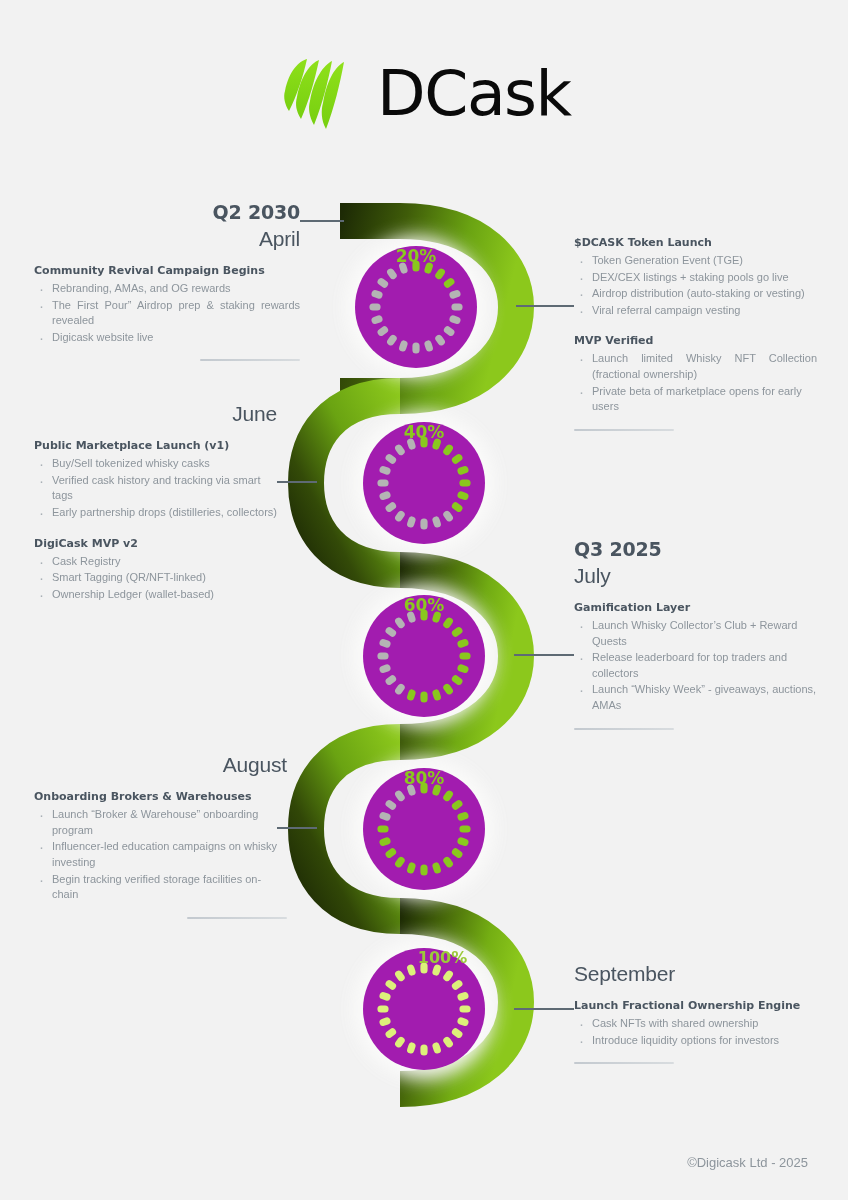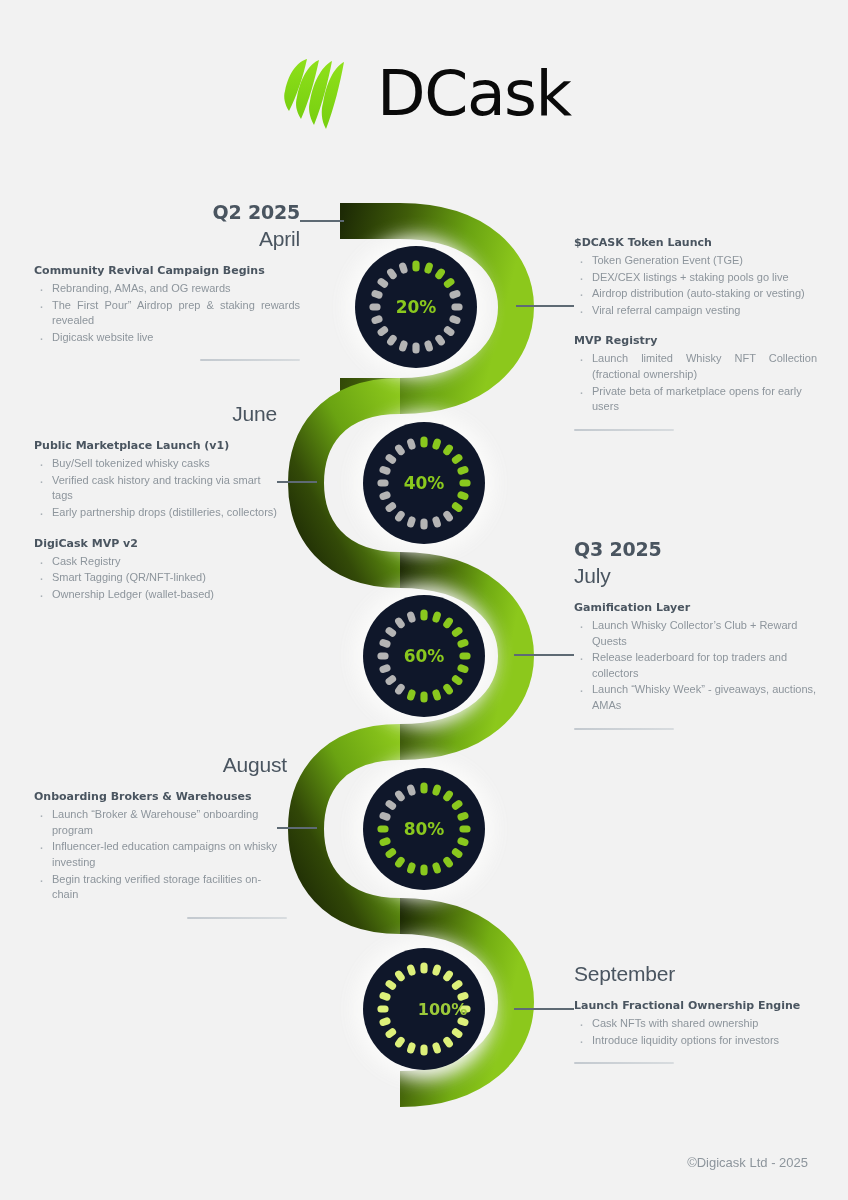--- a/index.html
+++ b/index.html
@@ -51,24 +51,23 @@
     width: 848px; height: 1200px;
     pointer-events: none;
   }
 
   
   .dial {
     position: absolute;
     width: 122px;
     height: 122px;
     border-radius: 50%;
-    background: #0f172a;
+    background: #a21caf;
     box-shadow: 0 0 18px 10px rgba(251,251,250,0.95);
     display: flex;
-    align-items: center;
     justify-content: center;
   }
   .dial svg { position: absolute; top: 0; left: 0; }
   .dial-label {
     position: relative;
     font-family: "DejaVu Sans", sans-serif;
     font-size: 17px;
     font-weight: 700;
     color: #8ac81e;
     letter-spacing: 0px;
@@ -358,21 +357,21 @@
       <rect x="18.406682831898706" y="42.73030323062714" width="7.2" height="11.2" rx="3.5" fill="#ddf07a" transform="rotate(288 22.006682831898708 48.330303230627145)"></rect>
       <rect x="24.23030323062715" y="31.3008046560086" width="7.2" height="11.2" rx="3.5" fill="#ddf07a" transform="rotate(306 27.830303230627152 36.9008046560086)"></rect>
       <rect x="33.300804656008594" y="22.230303230627158" width="7.2" height="11.2" rx="3.5" fill="#ddf07a" transform="rotate(324 36.900804656008596 27.83030323062716)"></rect>
       <rect x="44.73030323062715" y="16.406682831898706" width="7.2" height="11.2" rx="3.5" fill="#ddf07a" transform="rotate(342 48.33030323062715 22.006682831898708)"></rect>
     </svg>
   <div class="dial-label">100%</div>
 </div>
 
 <div class="block" style="left:34px; top:201px; width:266px;">
   <div class="head-right">
-    <div class="quarter">Q2 2025</div>
+    <div class="quarter">Q2 2030</div>
     <div class="month">April</div>
   </div>
   <div class="group">
     <div class="grp-title">Community Revival Campaign Begins</div>
     <ul class="bullets justify">
       <li>Rebranding, AMAs, and OG rewards</li>
       <li>The First Pour” Airdrop prep &amp; staking rewards revealed</li>
       <li>Digicask website live</li>
     </ul>
   </div>
@@ -383,21 +382,21 @@
   <div class="group">
     <div class="grp-title">$DCASK Token Launch</div>
     <ul class="bullets justify">
       <li>Token Generation Event (TGE)</li>
       <li>DEX/CEX listings + staking pools go live</li>
       <li>Airdrop distribution (auto-staking or vesting)</li>
       <li>Viral referral campaign vesting</li>
     </ul>
   </div>
   <div class="group">
-    <div class="grp-title">MVP Registry</div>
+    <div class="grp-title">MVP Verified</div>
     <ul class="bullets justify">
       <li>Launch limited Whisky NFT Collection (fractional ownership)</li>
       <li>Private beta of marketplace opens for early users</li>
     </ul>
   </div>
   <div class="rule" style="width:100px;"></div>
 </div>
 
 <div class="block" style="left:34px; top:400px; width:243px;">
   <div class="head-right">

